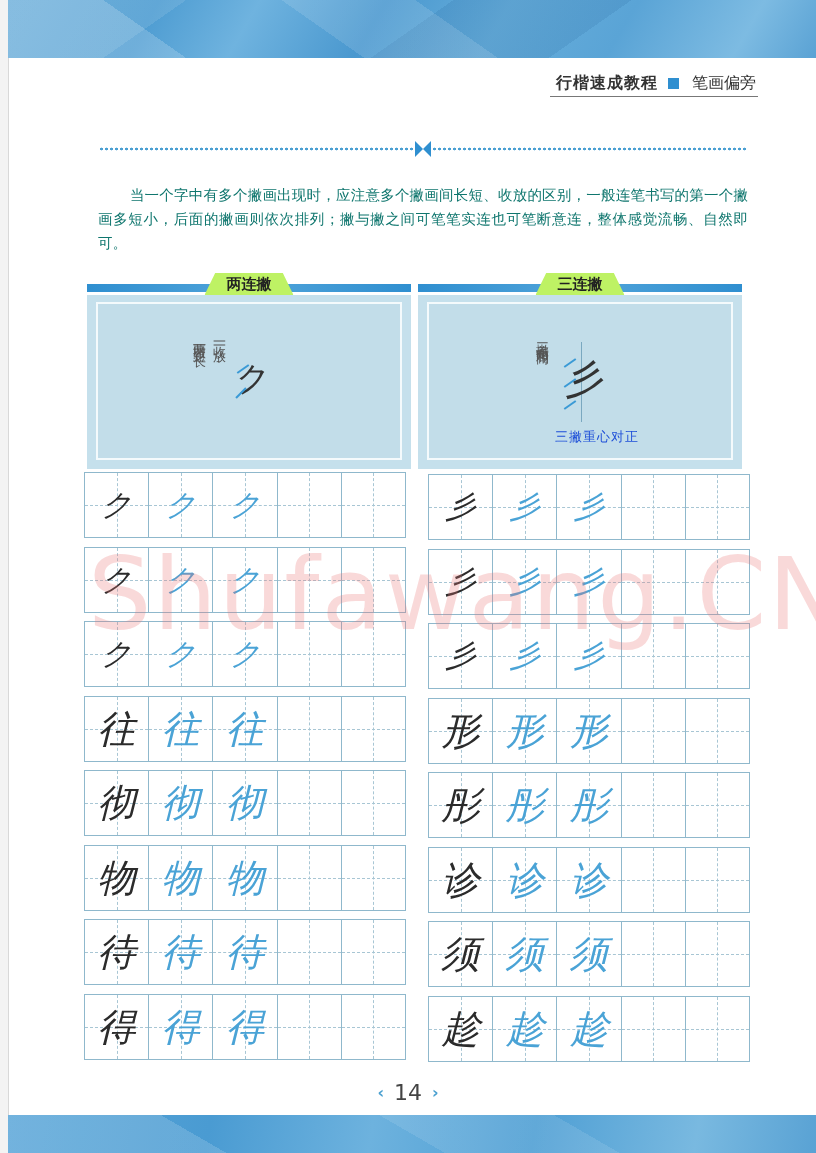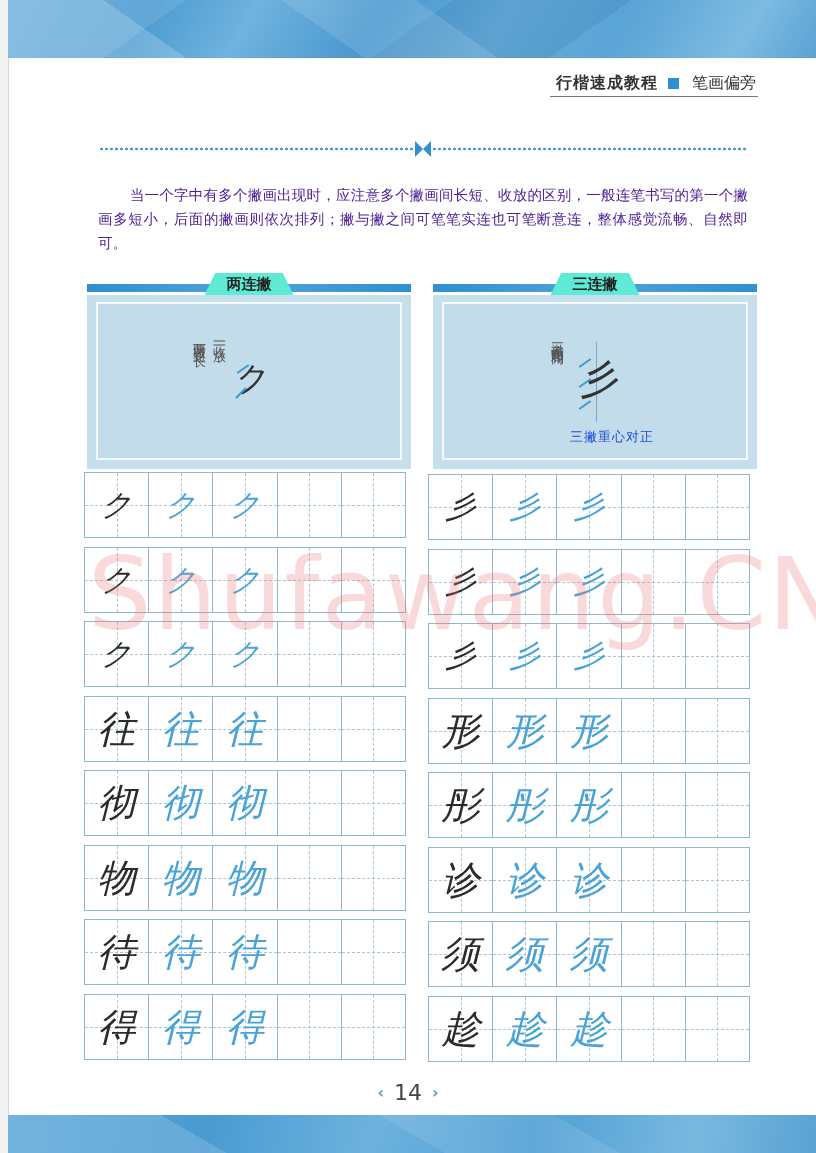--- a/index.html
+++ b/index.html
@@ -21,31 +21,31 @@
   .running-head .book{font-family:"DejaVu Serif",serif;letter-spacing:1px;}
   .running-head .section{display:flex;align-items:center;gap:13px;font-family:"DejaVu Sans",sans-serif;font-weight:normal;}
   .running-head .sq{width:11px;height:11px;background:#2f8fd0;display:inline-block;}
 
   .title-row{position:absolute;left:100px;top:130px;width:646px;height:38px;display:flex;align-items:center;}
   .dots{flex:1;height:4px;background-image:radial-gradient(circle,#4a9fd2 1.3px,transparent 1.6px);background-size:5px 4px;background-repeat:repeat-x;background-position:center;}
   .arrow-r{width:0;height:0;border-top:8px solid transparent;border-bottom:8px solid transparent;border-left:8px solid #2f8fd0;margin-left:2px;}
   .arrow-l{width:0;height:0;border-top:8px solid transparent;border-bottom:8px solid transparent;border-right:8px solid #2f8fd0;margin-right:2px;}
   .title-text{font-family:"DejaVu Sans",sans-serif;font-weight:bold;font-size:27px;color:#222;padding:0 16px;letter-spacing:1px;}
 
-  .intro{position:absolute;left:98px;top:183px;width:650px;font-size:14.5px;line-height:24px;color:#4c1d95;font-family:"DejaVu Serif",serif;text-indent:2.2em;text-align:justify;}
+  .intro{position:absolute;left:98px;top:183px;width:650px;font-size:14.5px;line-height:24px;color:#0f766e;font-family:"DejaVu Serif",serif;text-indent:2.2em;text-align:justify;}
 
   .watermark{position:absolute;left:88px;top:545px;font-family:"DejaVu Sans",sans-serif;font-size:100px;color:rgba(235,120,120,0.28);letter-spacing:2px;pointer-events:none;z-index:5;line-height:1;}
 
   .demo{position:absolute;top:273px;width:324px;height:196px;}
   .demo.left{left:87px;}
-  .demo.right{left:433px;}
+  .demo.right{left:418px;}
   .demo-head{position:relative;height:22px;}
   .demo-bar{position:absolute;left:0;right:0;top:11px;height:8px;background:linear-gradient(90deg,#2f8fd0,#4aa0d8 40%,#8cc4e6 50%,#4aa0d8 60%,#2f8fd0);}
   .demo-tab{position:absolute;left:50%;transform:translateX(-50%);top:0;padding:0 22px;height:22px;line-height:22px;
-    background:#5eead4;font-family:"DejaVu Sans",sans-serif;font-weight:bold;font-size:15px;color:#222;
+    background:#bef264;font-family:"DejaVu Sans",sans-serif;font-weight:bold;font-size:15px;color:#222;
     clip-path:polygon(0 100%,12% 0,88% 0,100% 100%);}
   .demo-body{position:absolute;left:0;right:0;top:22px;bottom:0;background:#c5e0ec;border:3px solid #c5e0ec;}
   .demo-inner{position:absolute;left:6px;right:6px;top:4px;bottom:6px;border:2px solid #f4fafc;background:#c2dde9;}
   .vtext{position:absolute;writing-mode:vertical-rl;font-size:13px;color:#555;letter-spacing:2px;font-family:"DejaVu Serif",serif;}
   .demo-glyph{position:absolute;font-size:34px;color:#333;font-family:"DejaVu Serif",serif;}
   .demo-arrow{position:absolute;width:14px;height:2px;background:#3a9ad6;}
   .caption{position:absolute;font-size:13px;color:#1d4ed8;font-family:"DejaVu Serif",serif;letter-spacing:1px;}
 
   .grid{position:absolute;width:322px;}
   .grid.left{left:84px;top:472px;}

